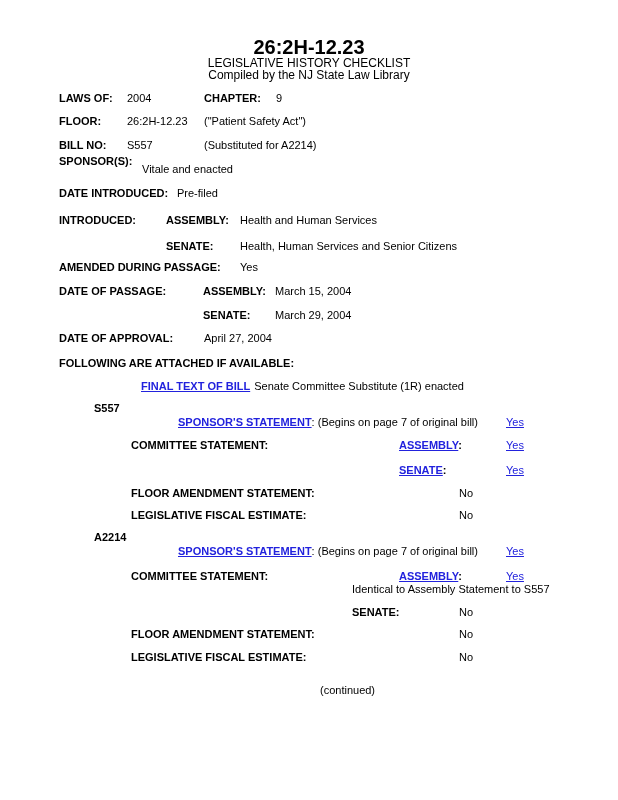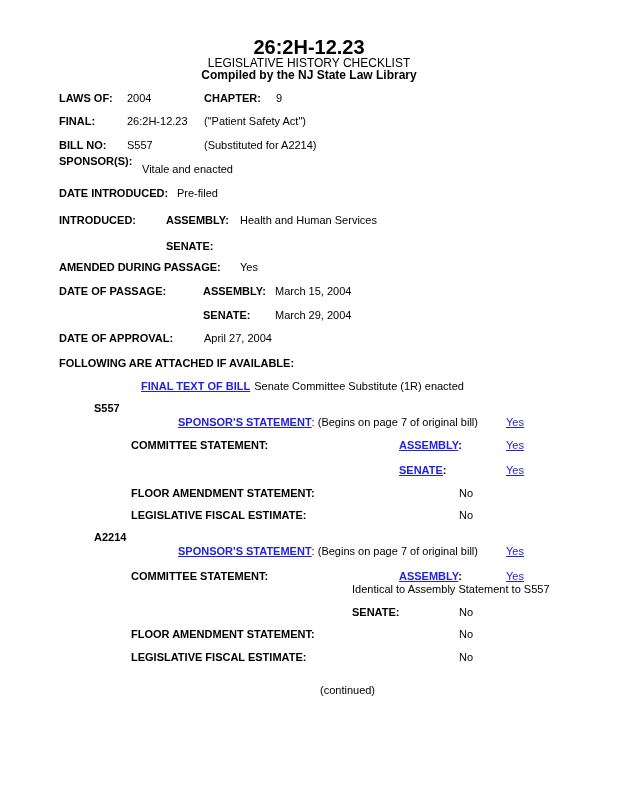--- a/index.html
+++ b/index.html
@@ -22,21 +22,20 @@
     white-space: nowrap;
     color: #000000;
   }
   .b { font-weight: bold; }
   .ctr {
     position: absolute;
     left: 0;
     width: 618px;
     text-align: center;
     white-space: nowrap;
-    font-weight: bold;
   }
   .title    { font-size: 20px; font-weight: bold; }
   .subtitle { font-size: 12px; font-weight: normal; }
   .compiled { font-size: 12px; }
   a.lnk, .lnk {
     color: #2222dd;
     text-decoration: underline;
     cursor: pointer;
     margin-left: 47px;
   }
@@ -49,38 +48,39 @@
 
   <div class="ctr title" style="top:36px">26:2H-12.23</div>
   <div class="ctr subtitle" style="top:56px">LEGISLATIVE HISTORY CHECKLIST</div>
   <div class="ctr compiled" style="top:68px">Compiled by the NJ State Law Library</div>
 
   <div class="cell b" style="left:59px;top:92px">LAWS OF:</div>
   <div class="cell" style="left:127px;top:92px">2004</div>
   <div class="cell b" style="left:204px;top:92px">CHAPTER:</div>
   <div class="cell" style="left:276px;top:92px">9</div>
 
-  <div class="cell b" style="left:59px;top:115px">FINAL:</div>
+  <div class="cell b" style="left:59px;top:115px">FLOOR:</div>
   <div class="cell" style="left:127px;top:115px">26:2H-12.23</div>
   <div class="cell" style="left:204px;top:115px">("Patient Safety Act")</div>
 
   <div class="cell b" style="left:59px;top:139px">BILL NO:</div>
   <div class="cell" style="left:127px;top:139px">S557</div>
   <div class="cell" style="left:204px;top:139px">(Substituted for A2214)</div>
 
   <div class="cell b" style="left:59px;top:155px">SPONSOR(S):</div>
   <div class="cell" style="left:142px;top:163px">Vitale and enacted</div>
 
   <div class="cell b" style="left:59px;top:187px">DATE INTRODUCED:</div>
   <div class="cell" style="left:177px;top:187px">Pre-filed</div>
 
   <div class="cell b" style="left:59px;top:214px">INTRODUCED:</div>
   <div class="cell b" style="left:166px;top:214px">ASSEMBLY:</div>
   <div class="cell" style="left:240px;top:214px">Health and Human Services</div>
   <div class="cell b" style="left:166px;top:240px">SENATE:</div>
+  <div class="cell" style="left:240px;top:240px">Health, Human Services and Senior Citizens</div>
 
   <div class="cell b" style="left:59px;top:261px">AMENDED DURING PASSAGE:</div>
   <div class="cell" style="left:240px;top:261px">Yes</div>
 
   <div class="cell b" style="left:59px;top:285px">DATE OF PASSAGE:</div>
   <div class="cell b" style="left:203px;top:285px">ASSEMBLY:</div>
   <div class="cell" style="left:275px;top:285px">March 15, 2004</div>
   <div class="cell b" style="left:203px;top:309px">SENATE:</div>
   <div class="cell" style="left:275px;top:309px">March 29, 2004</div>
 

